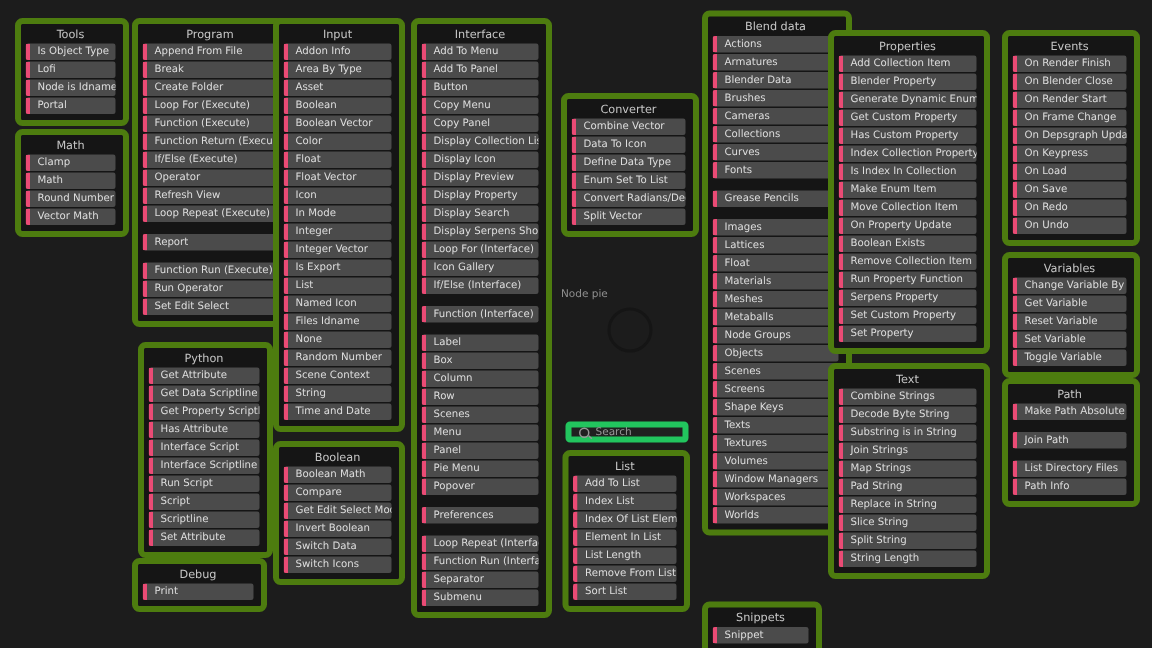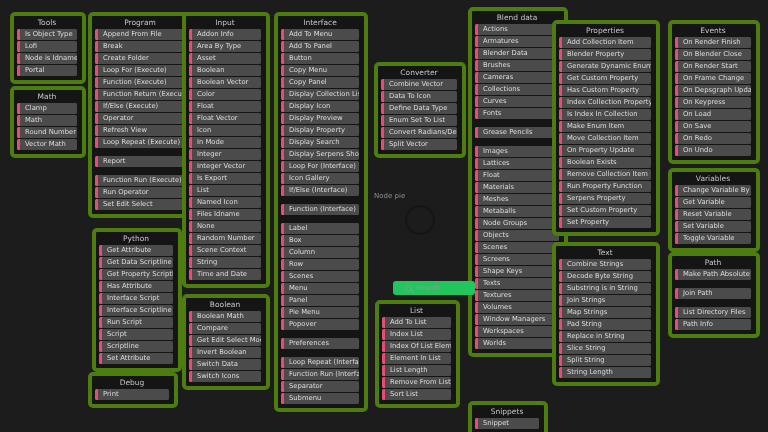--- a/index.html
+++ b/index.html
@@ -23,22 +23,22 @@
   }
   .spacer { height:7px; }
   .nodepie-label {
     position:absolute; color:#8f8f8f; font-size:7px; 
   }
   .nodepie-circle {
     position:absolute; border:2px solid #151515; border-radius:50%;
   }
   .searchbox {
     position:absolute; display:flex; align-items:center; gap:4px;
-    background:#202020; border:7px solid #22c55e; border-radius:3px;
-    padding:0 5px; box-sizing:border-box; color:#979797; font-size:7px;margin-left:16px;
+    background:#202020; border:4px solid #22c55e; border-radius:3px;
+    padding:0 5px; box-sizing:border-box; color:#979797; font-size:7px;
   }
   .mag { position:relative; width:5px; height:5px; border:1px solid #979797;
     border-radius:50%; flex:0 0 auto; }
   .mag::after { content:""; position:absolute; width:3px; height:1px;
     background:#979797; transform:rotate(45deg); right:-3px; bottom:-1px; }
 </style>
 </head>
 <body>
 
 <div class="screen">

